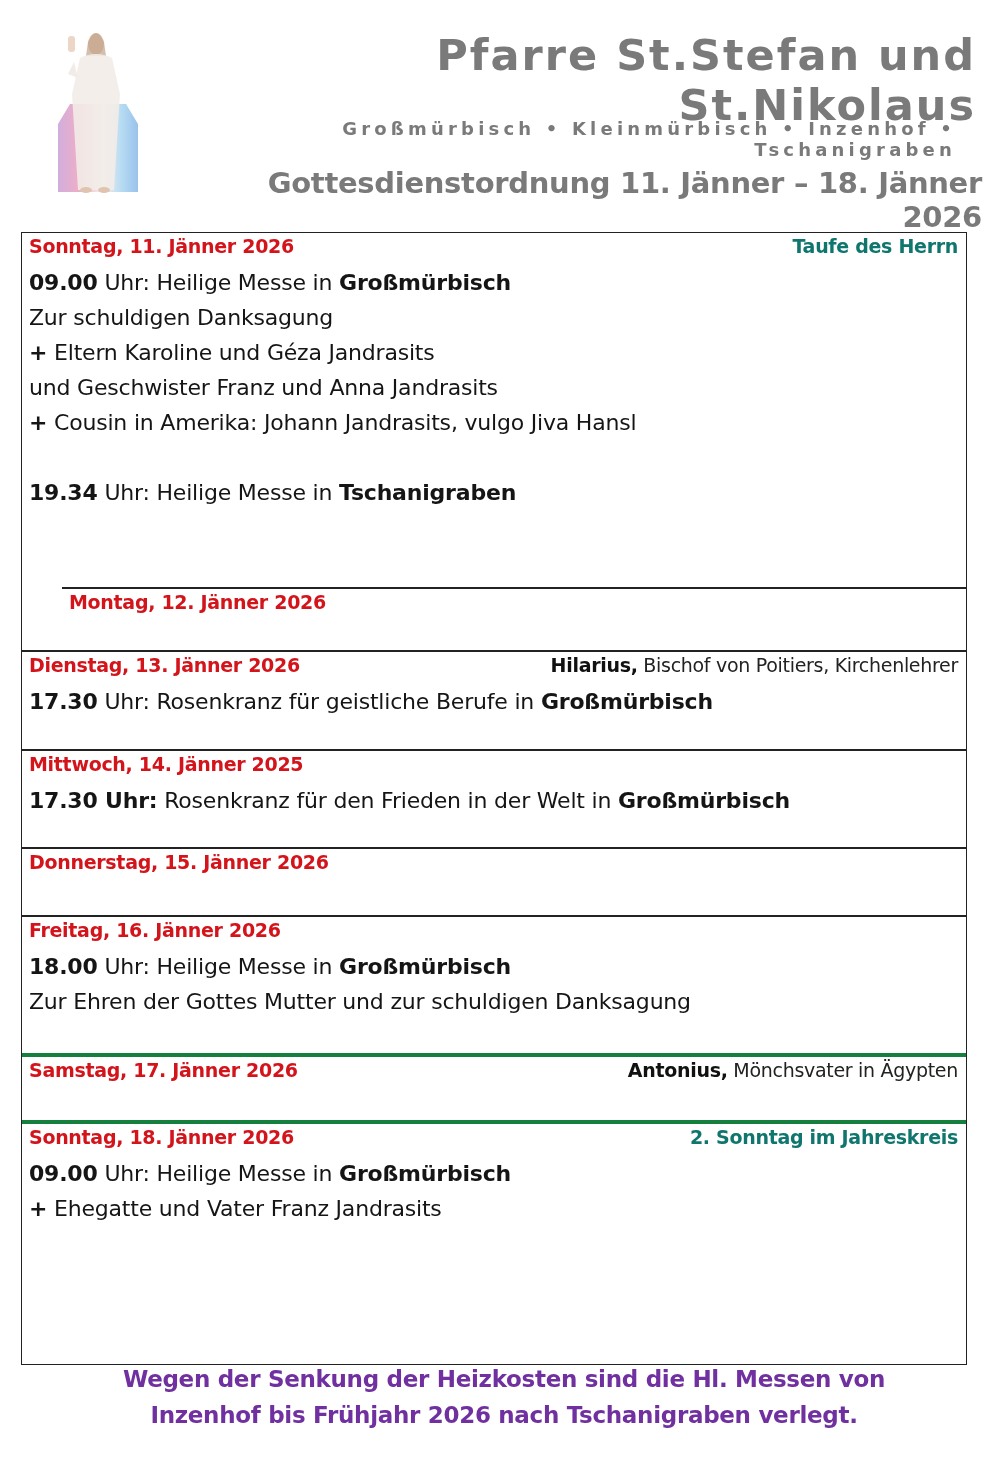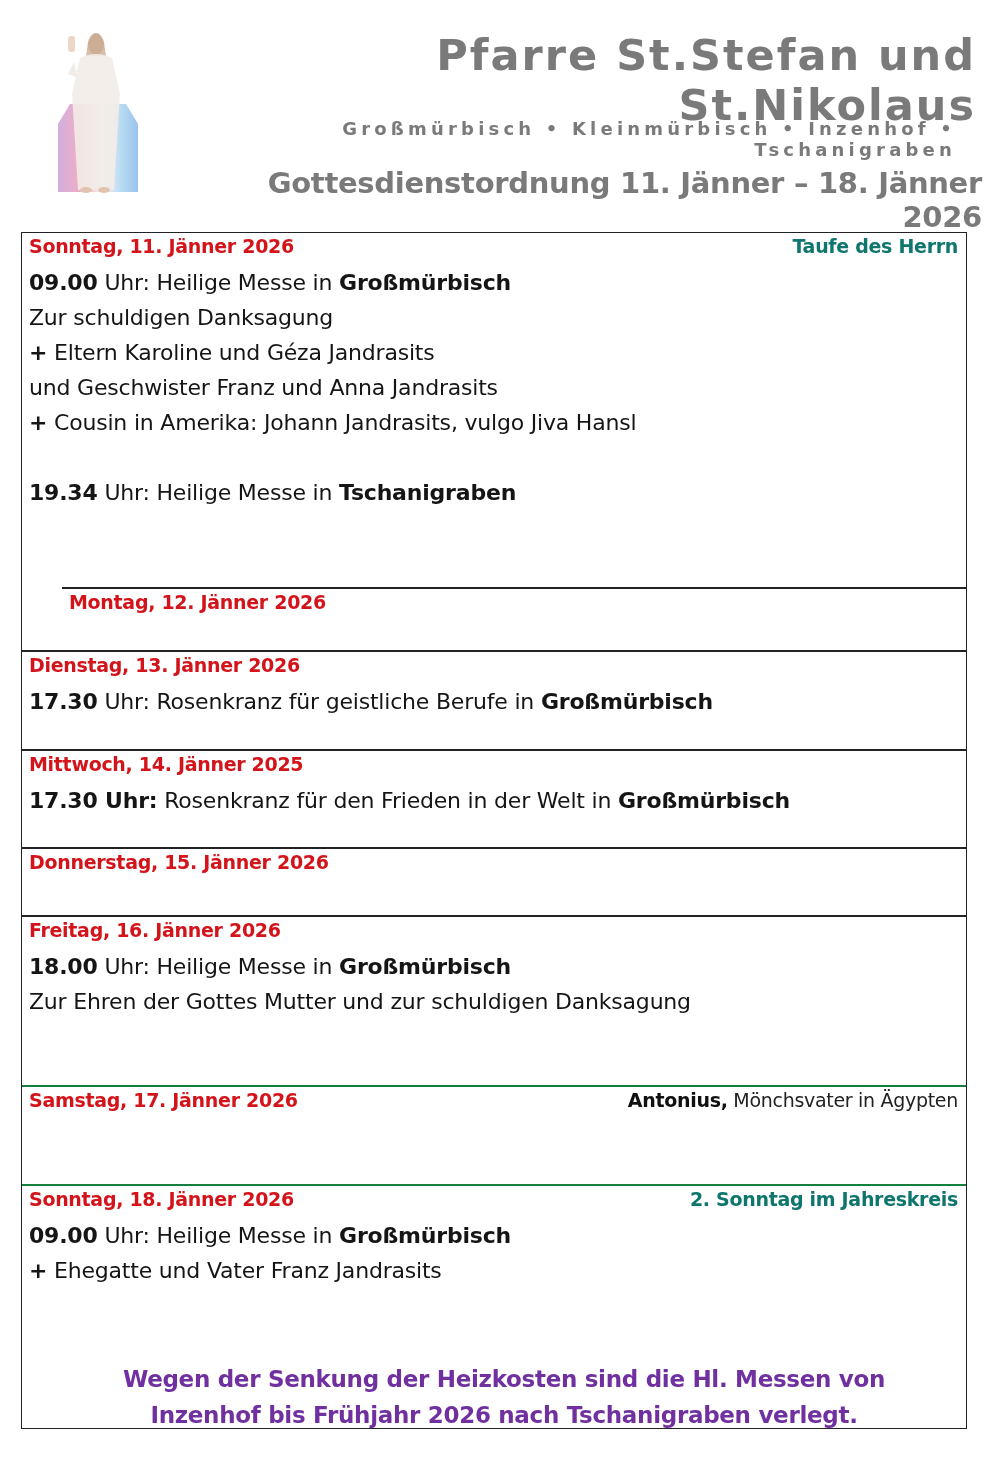--- a/index.html
+++ b/index.html
@@ -4,21 +4,21 @@
   <style>
     html, body { margin: 0; padding: 0; background: #ffffff; }
     body { width: 1008px; height: 1482px; position: relative; overflow: hidden; font-family: "DejaVu Sans", sans-serif; color: #111; }
     .logo { position: absolute; left: 50px; top: 14px; width: 96px; height: 184px; }
     .title { position: absolute; left: 200px; right: 32px; top: 30px; text-align: right; font-size: 43px; font-weight: bold; color: #7a7a7a; letter-spacing: 2px; font-family: "DejaVu Sans", sans-serif; }
     .subtitle { position: absolute; left: 200px; right: 52px; top: 118px; text-align: right; font-size: 18px; font-weight: bold; color: #7a7a7a; letter-spacing: 4.2px; }
     .heading { position: absolute; left: 190px; right: 26px; top: 166px; text-align: right; font-size: 29px; font-weight: bold; color: #7a7a7a; letter-spacing: -0.3px; }
     .table { position: absolute; left: 21px; top: 232px; width: 946px; border: 1.5px solid #222; box-sizing: border-box; }
     .day { border-top: 2px solid #222; padding: 2px 8px 0 7px; box-sizing: border-box; position: relative; }
     .day:first-child { border-top: none; }
-    .day.thin { border-top: 2px solid #15803d; margin-top: 32px; }
+    .day.thin { border-top: 4px solid #15803d; }
     .dayhead { display: flex; justify-content: space-between; align-items: baseline; height: 30px; }
     .date { color: #d3141b; font-weight: bold; font-size: 19px; letter-spacing: -0.3px; }
     .feast-red { color: #0f766e; font-weight: bold; font-size: 19px; letter-spacing: -0.3px; }
     .feast-black { font-size: 19px; color: #222; letter-spacing: -0.3px; }
     .feast-black b { color: #111; }
     .line { font-size: 22px; height: 35px; line-height: 35px; color: #151515; white-space: nowrap; letter-spacing: -0.2px; }
     .line b { font-weight: bold; }
     .spacer { height: 35px; }
     .notice { position: absolute; left: 0; right: 0; text-align: center; color: #7030a0; font-weight: bold; font-size: 23px; letter-spacing: -0.3px; }
   </style>
@@ -67,20 +67,21 @@
 
   <div class="day" style="height:63px;margin-left:40px;">
     <div class="dayhead">
       <span class="date">Montag, 12. Jänner 2026</span>
     </div>
   </div>
 
   <div class="day" style="height:99px;">
     <div class="dayhead">
       <span class="date">Dienstag, 13. Jänner 2026</span>
+      <span class="feast-black"><b>Hilarius,</b><span> Bischof von Poitiers, Kirchenlehrer</span></span>
     </div>
     <div class="line"><b>17.30</b><span> Uhr: Rosenkranz für geistliche Berufe in </span><b>Großmürbisch</b></div>
   </div>
 
   <div class="day" style="height:98px;">
     <div class="dayhead">
       <span class="date">Mittwoch, 14. Jänner 2025</span>
     </div>
     <div class="line"><b>17.30 Uhr:</b><span> Rosenkranz für den Frieden in der Welt in </span><b>Großmürbisch</b></div>
   </div>

